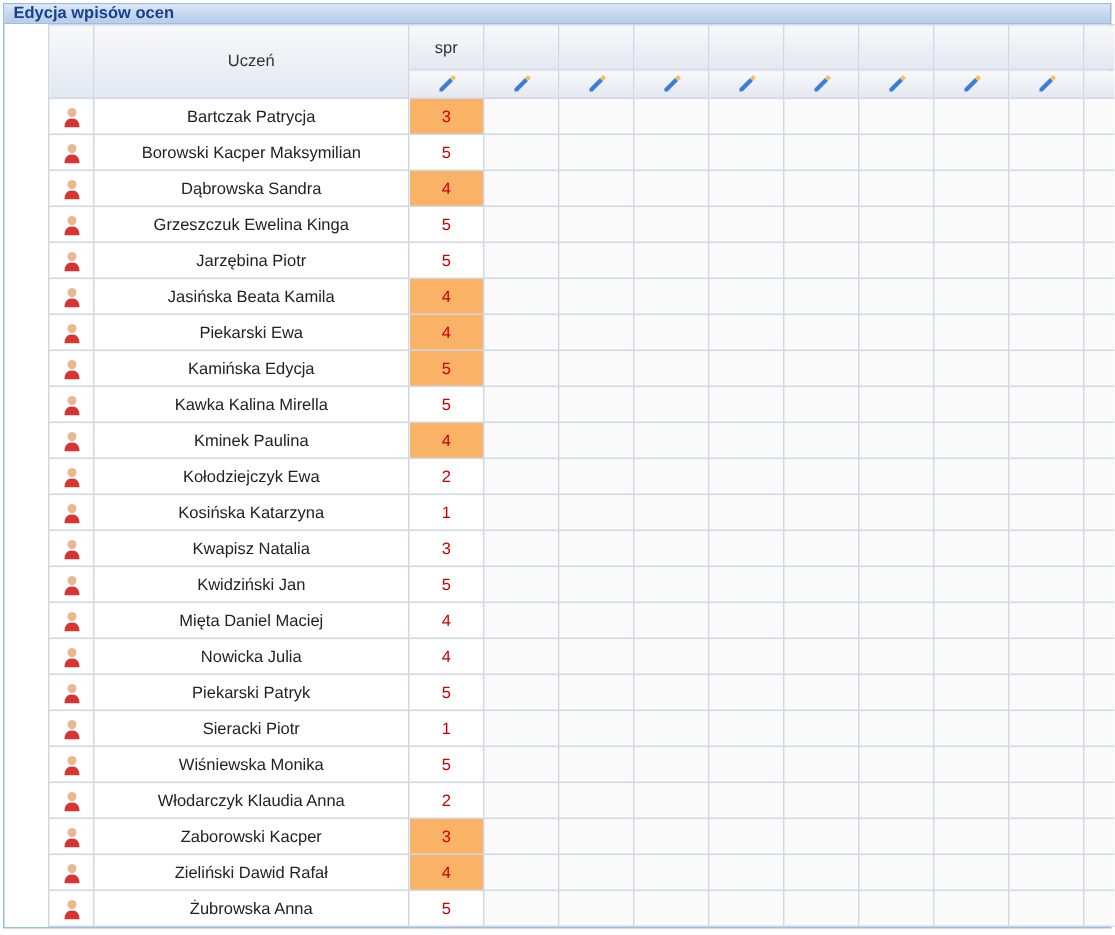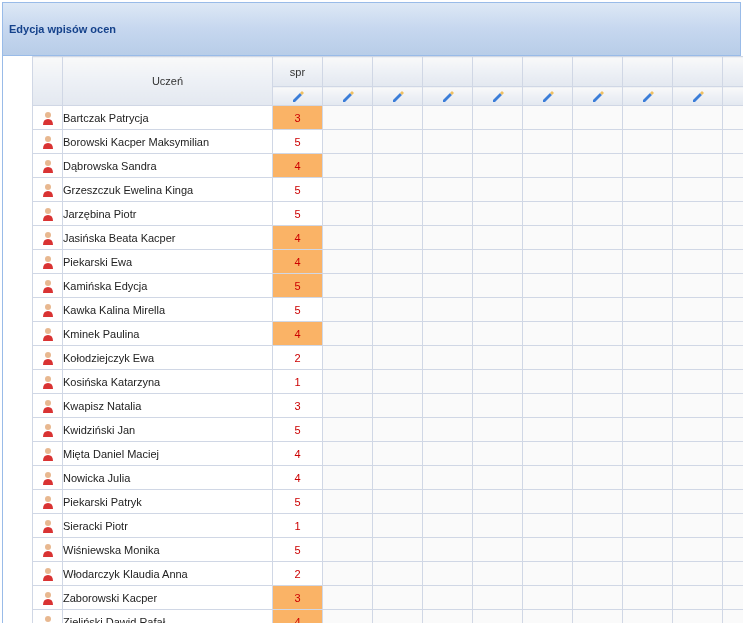--- a/index.html
+++ b/index.html
@@ -11,21 +11,21 @@
     padding: 2px;
   }
   .panel {
     border: 1px solid #99bbe8;
     width: 739px;
   }
   .panel-header {
     background: linear-gradient(to bottom, #dde8f5 0%, #c6d7ef 50%, #b8cde8 100%);
     color: #15428b;
     font-weight: bold;
-    padding: 20px 6px;
+    padding: 0 6px;
     font-size: 11px;
     border-bottom: 1px solid #99bbe8;
   }
   table.grid {
     border-collapse: collapse;
     width: 100%;
     table-layout: fixed;
     margin-left: 29px;
   }
   table.grid th, table.grid td {
@@ -53,20 +53,21 @@
   col.col-grade { width: 50px; }
   td.icon-cell {
     text-align: center;
     vertical-align: middle;
     background: #fff;
   }
   td.name-cell {
     padding: 4px 6px;
     background: #fff;
     color: #222;
+    text-align: center;
   }
   td.grade-cell {
     text-align: center;
     vertical-align: middle;
     background: #fff;
     color: #cc0000;
     font-weight: normal;
     padding: 4px 0;
   }
   td.grade-cell.highlight {
@@ -258,21 +259,21 @@
           <td class="blank-cell"></td>
           <td class="blank-cell"></td>
           <td class="blank-cell"></td>
           <td class="blank-cell"></td>
         </tr>
         <tr class="data-row">
           <td class="icon-cell"><svg class="student-icon" viewBox="0 0 14 14">
               <circle class="student-head" cx="7" cy="4" r="3"></circle>
               <path class="student-body" d="M2,14 Q2,8 7,8 Q12,8 12,14 Z"></path>
             </svg></td>
-          <td class="name-cell">Jasińska Beata Kacper</td>
+          <td class="name-cell">Jasińska Beata Kamila</td>
           <td class="grade-cell highlight">4</td>
           <td class="blank-cell"></td>
           <td class="blank-cell"></td>
           <td class="blank-cell"></td>
           <td class="blank-cell"></td>
           <td class="blank-cell"></td>
           <td class="blank-cell"></td>
           <td class="blank-cell"></td>
           <td class="blank-cell"></td>
           <td class="blank-cell"></td>

